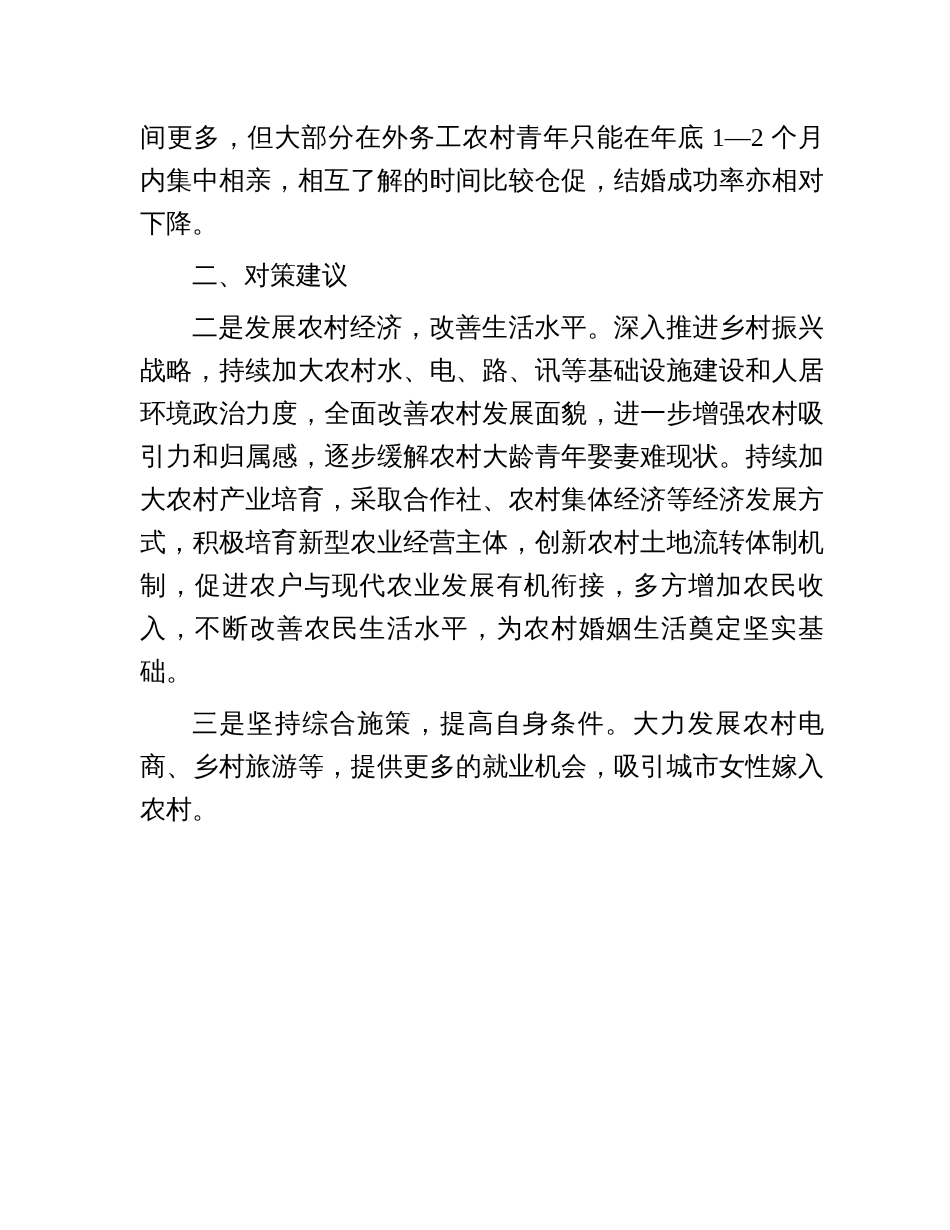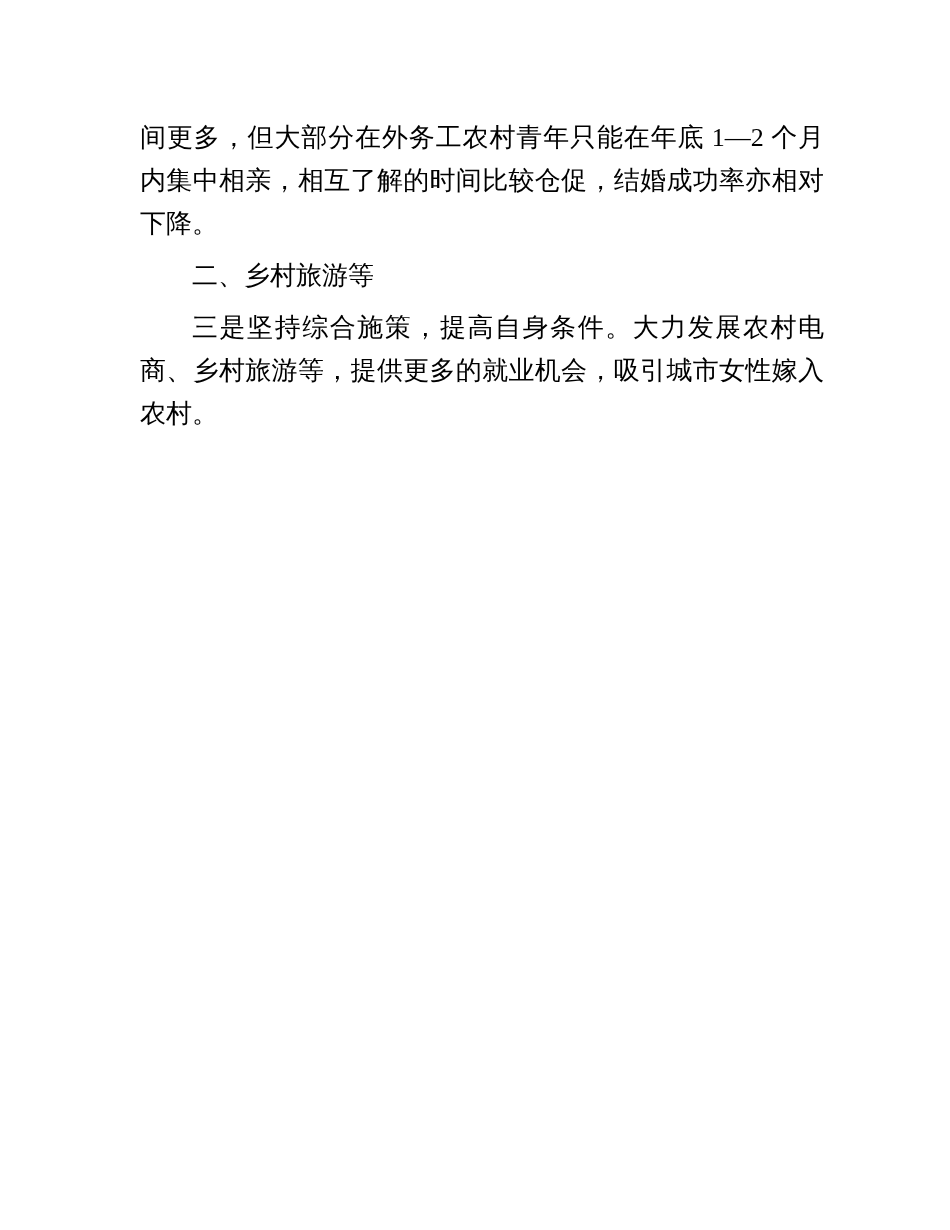--- a/index.html
+++ b/index.html
@@ -40,18 +40,19 @@
   .para.last {
     margin-bottom: 16px;
   }
 </style>
 </head>
 <body>
 
 <div class="page">
   <p class="para no-indent">间更多，但大部分在外务工农村青年只能在年底 1—2 个月内集中相亲，相互了解的时间比较仓促，结婚成功率亦相对下降。</p>
 
-  <p class="para heading">二、乡村旅游等</p>
+  <p class="para heading">二、对策建议</p>
 
 
+  <p class="para">二是发展农村经济，改善生活水平。深入推进乡村振兴战略，持续加大农村水、电、路、讯等基础设施建设和人居环境政治力度，全面改善农村发展面貌，进一步增强农村吸引力和归属感，逐步缓解农村大龄青年娶妻难现状。持续加大农村产业培育，采取合作社、农村集体经济等经济发展方式，积极培育新型农业经营主体，创新农村土地流转体制机制，促进农户与现代农业发展有机衔接，多方增加农民收入，不断改善农民生活水平，为农村婚姻生活奠定坚实基础。</p>
 
   <p class="para last">三是坚持综合施策，提高自身条件。大力发展农村电商、乡村旅游等，提供更多的就业机会，吸引城市女性嫁入农村。</p>
 </div>
 
 </body></html>

